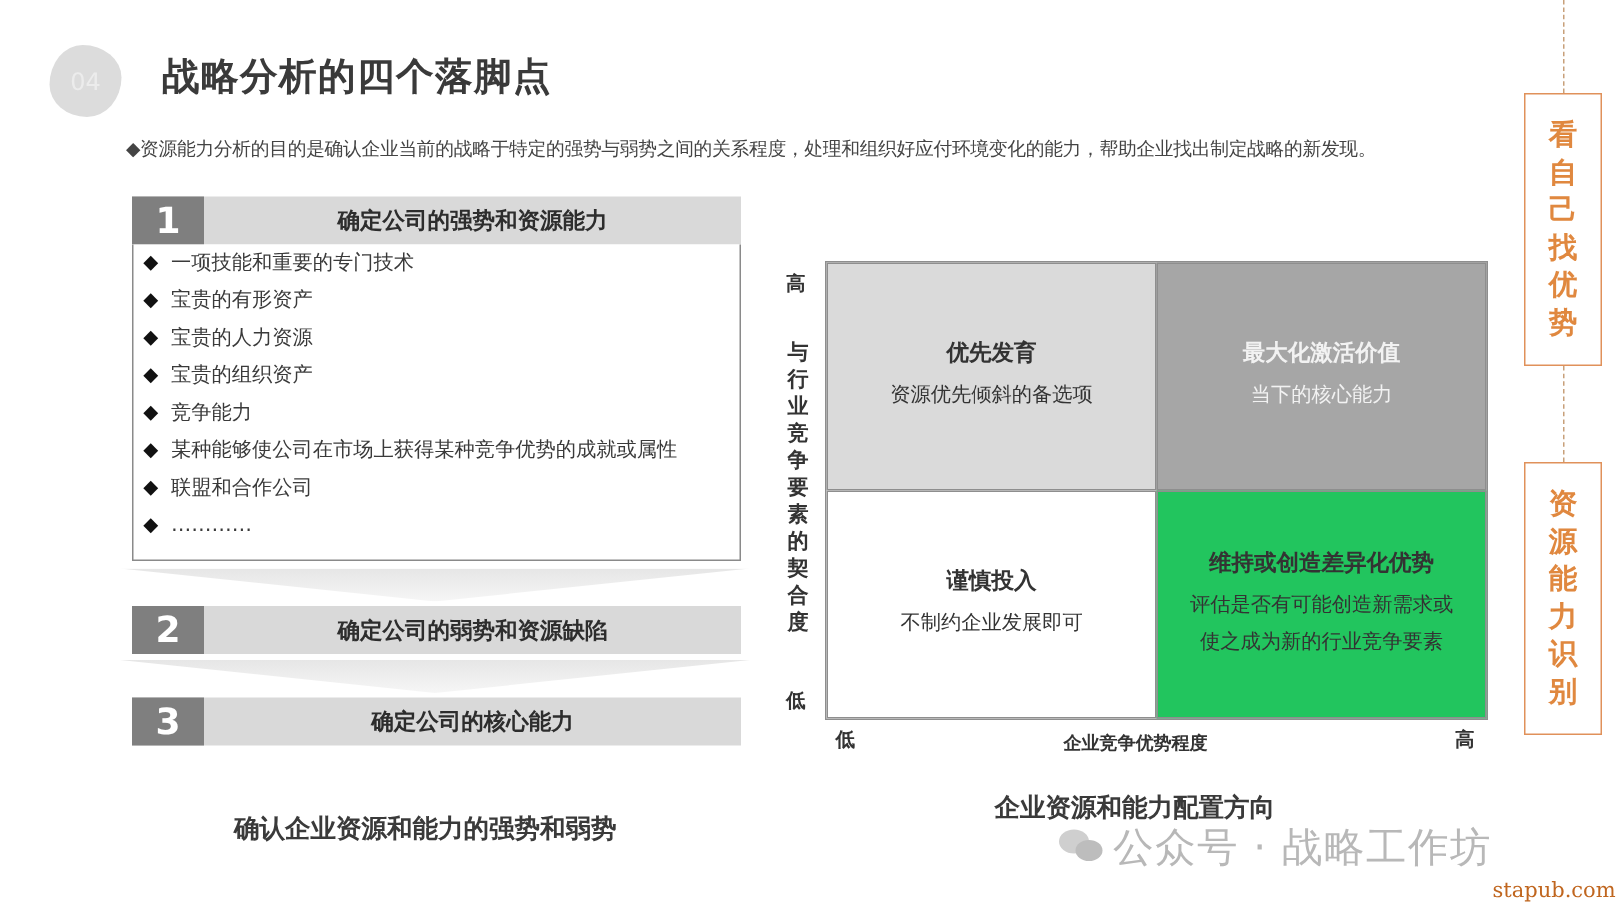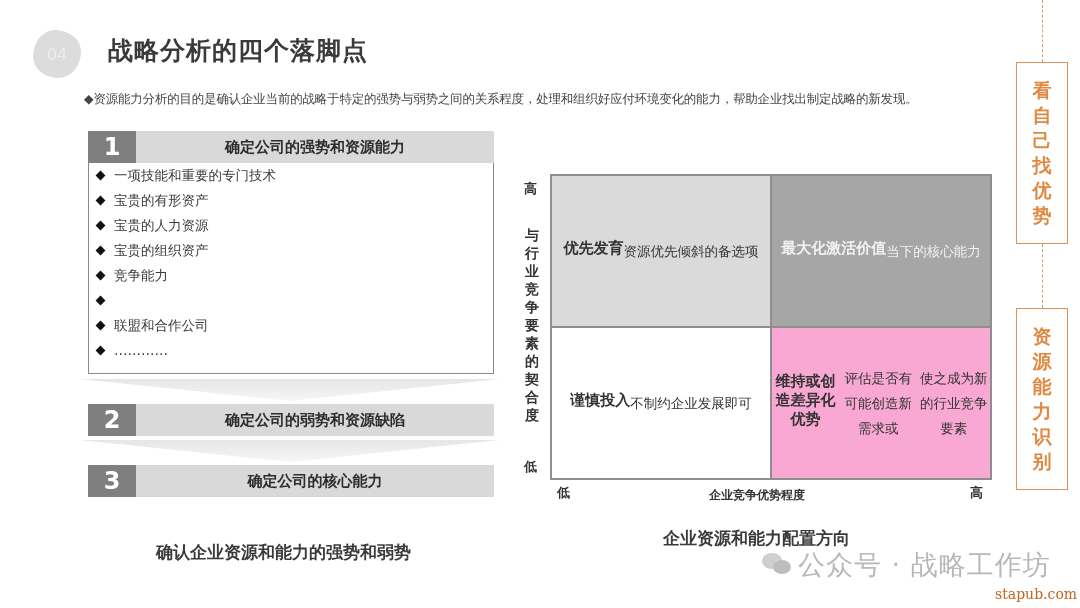--- a/index.html
+++ b/index.html
@@ -59,50 +59,50 @@
       font-size: 17px; font-weight: bold; color: #3a3a3a; white-space: nowrap;
     }
 
     
     .matrix {
       left: 550px; top: 174px; width: 440px; height: 304px;
       border: 1px solid #8e8e8e; display: grid;
       grid-template-columns: 220px 220px; grid-template-rows: 152px 152px;
     }
     .cell {
-      display: flex; flex-direction: row; align-items: center; justify-content: center;
+      display: flex; flex-direction: column; align-items: center; justify-content: center;
       border: 0.5px solid #8e8e8e; text-align: center;
     }
     .cell .ct { font-size: 15px; font-weight: bold; margin-bottom: 6px; }
     .cell .cs { font-size: 13.5px; line-height: 25px; }
     .q-tl { background: #dadada; color: #333; }
     .q-tr { background: #a6a6a6; color: #f2f2f2; }
     .q-bl { background: #ffffff; color: #333; }
-    .q-br { background: #f9a8d4; color: #333; }
+    .q-br { background: #22c55e; color: #333; }
 
     .y-label {
       left: 522px; top: 226px; width: 20px; font-size: 14px; font-weight: bold; color: #333;
       line-height: 18px; text-align: center; word-break: break-all;
     }
     .axis-tick { font-size: 13px; font-weight: bold; color: #333; }
     .x-label { left: 709px; top: 487px; font-size: 12px; font-weight: bold; color: #333; }
 
     
     .dash-line {
       left: 1042px; width: 0; border-left: 1px dashed #c8a07a;
     }
     .side-tab {
       left: 1016px; width: 50px; border: 1.5px solid #e0915a; background: #fff;
       display: flex; flex-direction: column; align-items: center; justify-content: center;
       color: #e0883f; font-weight: bold; font-size: 19px; line-height: 25px;
     }
 
     
     .wm {
-      left: 762px; top: 547px; font-size: 27px; color: #b8b8b8; white-space: nowrap; letter-spacing: 1px;
+      left: 706px; top: 547px; font-size: 27px; color: #b8b8b8; white-space: nowrap; letter-spacing: 1px;
       display: flex; align-items: center;
     }
     .wechat {
       width: 30px; height: 24px; position: relative; margin-right: 6px;
     }
     .wechat .b1 { position: absolute; left: 0; top: 0; width: 20px; height: 16px; border-radius: 50%; background: #cfcfcf; }
     .wechat .b2 { position: absolute; left: 11px; top: 7px; width: 18px; height: 14px; border-radius: 50%; background: #bdbdbd; }
     .site {
       left: 995px; top: 586px; font-family: "DejaVu Serif", "Liberation Serif", serif;
       font-size: 14px; color: #c0661f;
@@ -136,20 +136,21 @@
     <li>
         <span class="diamond"></span>
         <span>宝贵的组织资产</span>
       </li>
     <li>
         <span class="diamond"></span>
         <span>竞争能力</span>
       </li>
     <li>
         <span class="diamond"></span>
+        <span>某种能够使公司在市场上获得某种竞争优势的成就或属性</span>
       </li>
     <li>
         <span class="diamond"></span>
         <span>联盟和合作公司</span>
       </li>
     <li>
         <span class="diamond"></span>
         <span>…………</span>
       </li>
   </ul>

